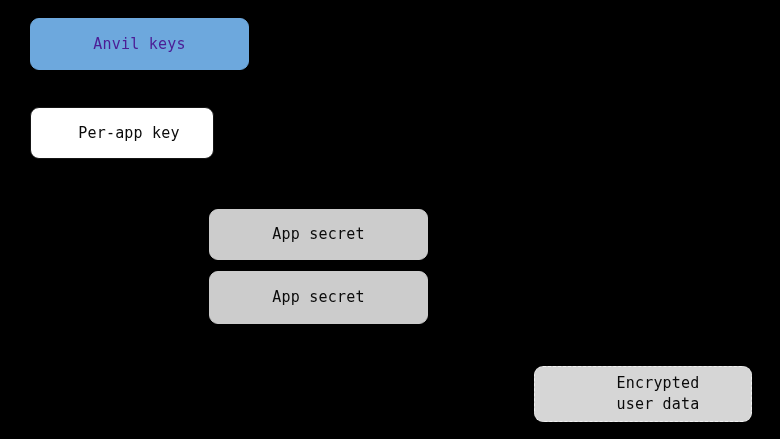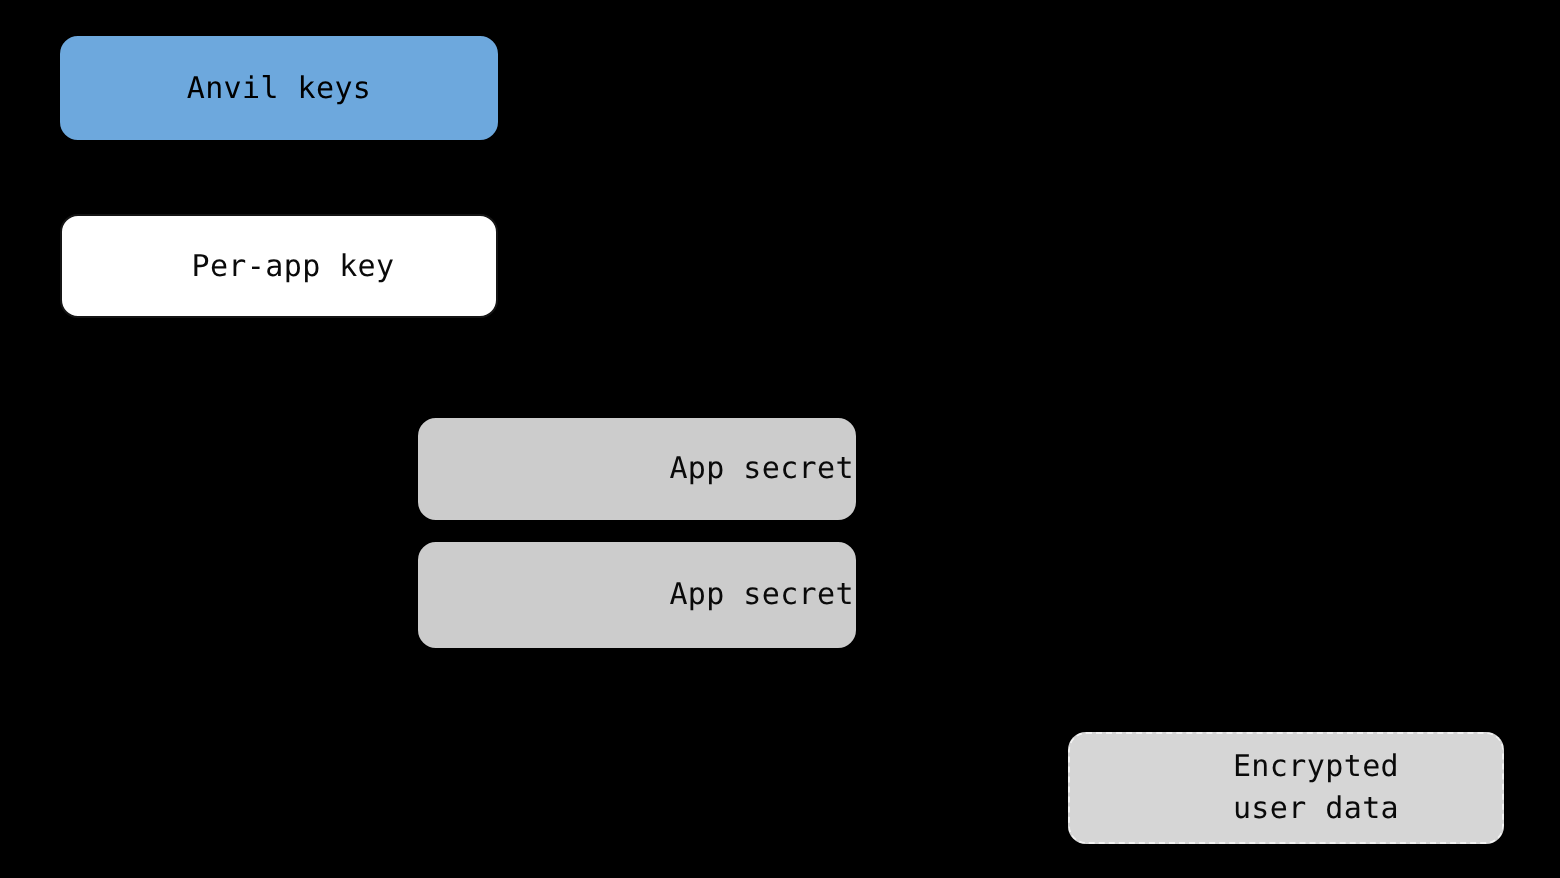--- a/index.html
+++ b/index.html
@@ -30,43 +30,42 @@
     border-radius: 9px;
     font-size: 15px;
     line-height: 1.38;
     letter-spacing: 0.2px;
     white-space: pre-line;
     -webkit-font-smoothing: antialiased;
   }
   
   .node--blue {
     background: #6da8dd;
-    color: #000000;
+    color: #4c1d95;
     border: 1px solid #6da8dd;
   }
   .node--white {
     background: #ffffff;
     color: #0a0a0a;
     border: 1.4px solid #151515;
   }
   .node--gray {
     background: #cccccc;
     color: #0a0a0a;
     border: 1px solid #cccccc;
-    justify-content: flex-end;
   }
   .node--gray-dashed {
     background: #d6d6d6;
     color: #0a0a0a;
     border: 1.6px dashed #f2f2f2;
     padding-left: 30px;
   }
   
   #node-anvil-keys      { left: 30px;  top: 18px;  width: 219px; height: 52px; }
-  #node-per-app-key     { left: 30px;  top: 107px; width: 219px; height: 52px; padding-left: 14px; }
+  #node-per-app-key     { left: 30px;  top: 107px; width: 184px; height: 52px; padding-left: 14px; }
   #node-app-secret-1    { left: 209px; top: 209px; width: 219px; height: 51px; }
   #node-app-secret-2    { left: 209px; top: 271px; width: 219px; height: 53px; }
   #node-encryption-key  { left: 209px; top: 366px; width: 219px; height: 55px; }
   #node-encrypted-data  { left: 534px; top: 366px; width: 218px; height: 56px; }
 </style>
 </head>
 <body>
 
 <div id="canvas">
 

